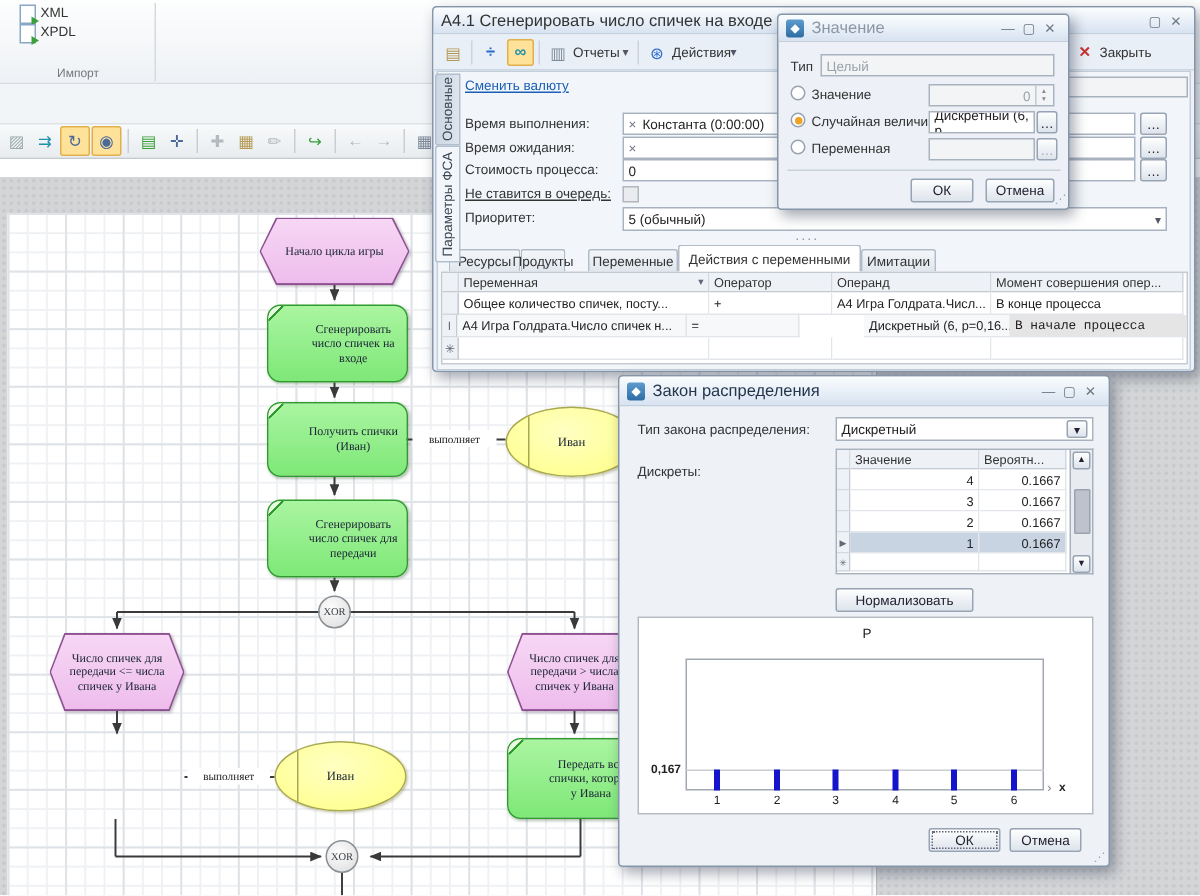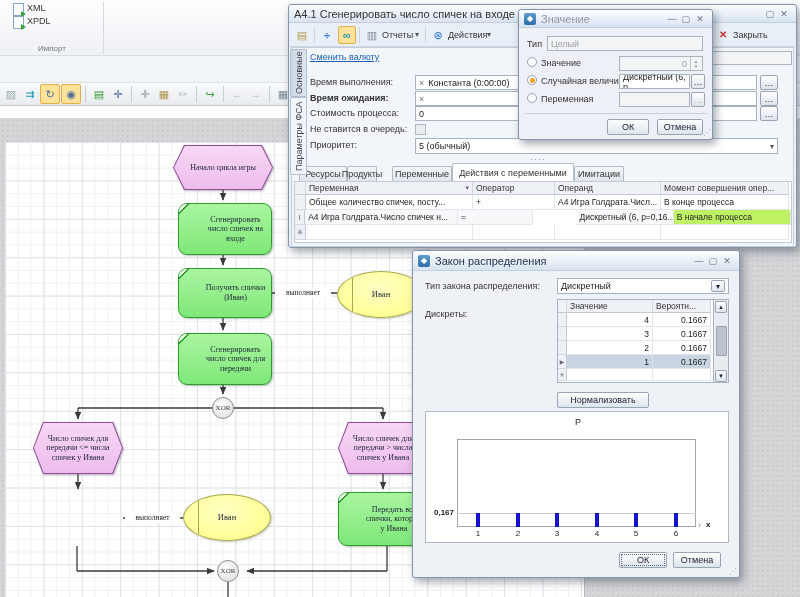--- a/index.html
+++ b/index.html
@@ -241,34 +241,34 @@
       <span class="a link" style="left:18px;top:4px;">Сменить валюту</span>
       <div class="a fld dis" style="left:268px;top:3px;width:232px;height:14px;"></div>
 
       <span class="a t9" style="left:18px;top:29px;">Время выполнения:</span>
       <div class="a fld" style="left:123px;top:27px;width:342px;height:15px;gap:4px;">
         <span style="color:#778;">×</span>
         <span>Константа (0:00:00)</span>
       </div>
       <div class="a btn" style="left:468px;top:27px;width:18px;height:15px;">…</div>
 
-      <span class="a t9" style="left:18px;top:45px;font-weight:bold;">Время ожидания:</span>
+      <span class="a t9" style="left:18px;top:45px;">Время ожидания:</span>
       <div class="a fld" style="left:123px;top:43px;width:342px;height:15px;gap:4px;">
         <span style="color:#778;">×</span>
         <span></span>
       </div>
       <div class="a btn" style="left:468px;top:43px;width:18px;height:15px;">…</div>
 
       <span class="a t9" style="left:18px;top:60px;">Стоимость процесса:</span>
       <div class="a fld" style="left:123px;top:58px;width:342px;height:15px;">
         <span>0</span>
       </div>
       <div class="a btn" style="left:468px;top:58px;width:18px;height:15px;">…</div>
 
-      <span class="a t9" style="left:18px;top:76px;">Не ставится в очередь:</span>
+      <span class="a t9" style="left:18px;top:76px;text-decoration:underline;">Не ставится в очередь:</span>
       <div class="a" style="left:123px;top:76px;width:11px;height:11px;background:#e9ebee;border:1px solid #b2b8c0;"></div>
 
       <span class="a t9" style="left:18px;top:92px;">Приоритет:</span>
       <div class="a fld" style="left:123px;top:90px;width:363px;height:16px;">
         <span>5 (обычный)</span>
         <span style="margin-left:auto;font-size:8px;color:#556;">▾</span>
       </div>
 
       <span class="a dotline" style="left:238px;top:106px;">····</span>
 
@@ -294,21 +294,21 @@
           <div class="td" style="width:167px;">Общее количество спичек, посту...</div>
           <div class="td" style="width:82px;">+</div>
           <div class="td" style="width:106px;">А4 Игра Голдрата.Числ...</div>
           <div class="td" style="width:128px;">В конце процесса</div>
         </div>
         <div style="display:flex;height:15px;">
           <div class="mk" style="width:11px;">Ι</div>
           <div class="td" style="width:167px;background:#f6f8fa;">А4 Игра Голдрата.Число спичек н...</div>
           <div class="td" style="width:82px;background:#f6f8fa;">=</div>
           <div class="td" style="width:106px;background:#f6f8fa;margin-left:43px;">Дискретный (6, p=0,16...</div>
-          <div class="td" style="width:128px;background:#bef264;">В начале процесса</div>
+          <div class="td" style="width:128px;background:#e5e5e5;font-family:Liberation Mono, monospace;">В начале процесса</div>
         </div>
         <div style="display:flex;height:15px;">
           <div class="mk" style="width:11px;">✳</div>
           <div class="td" style="width:167px;"></div>
           <div class="td" style="width:82px;"></div>
           <div class="td" style="width:106px;"></div>
           <div class="td" style="width:128px;"></div>
         </div>
       </div>
     </div>

